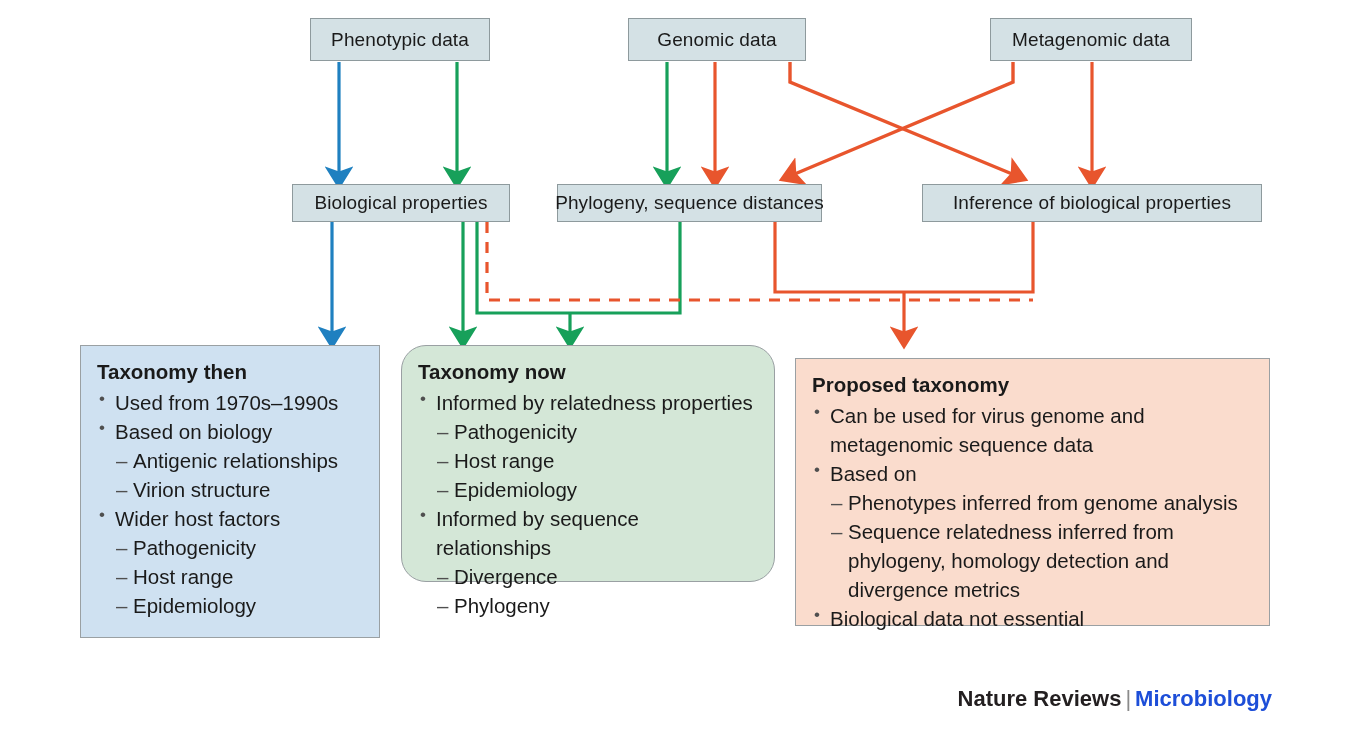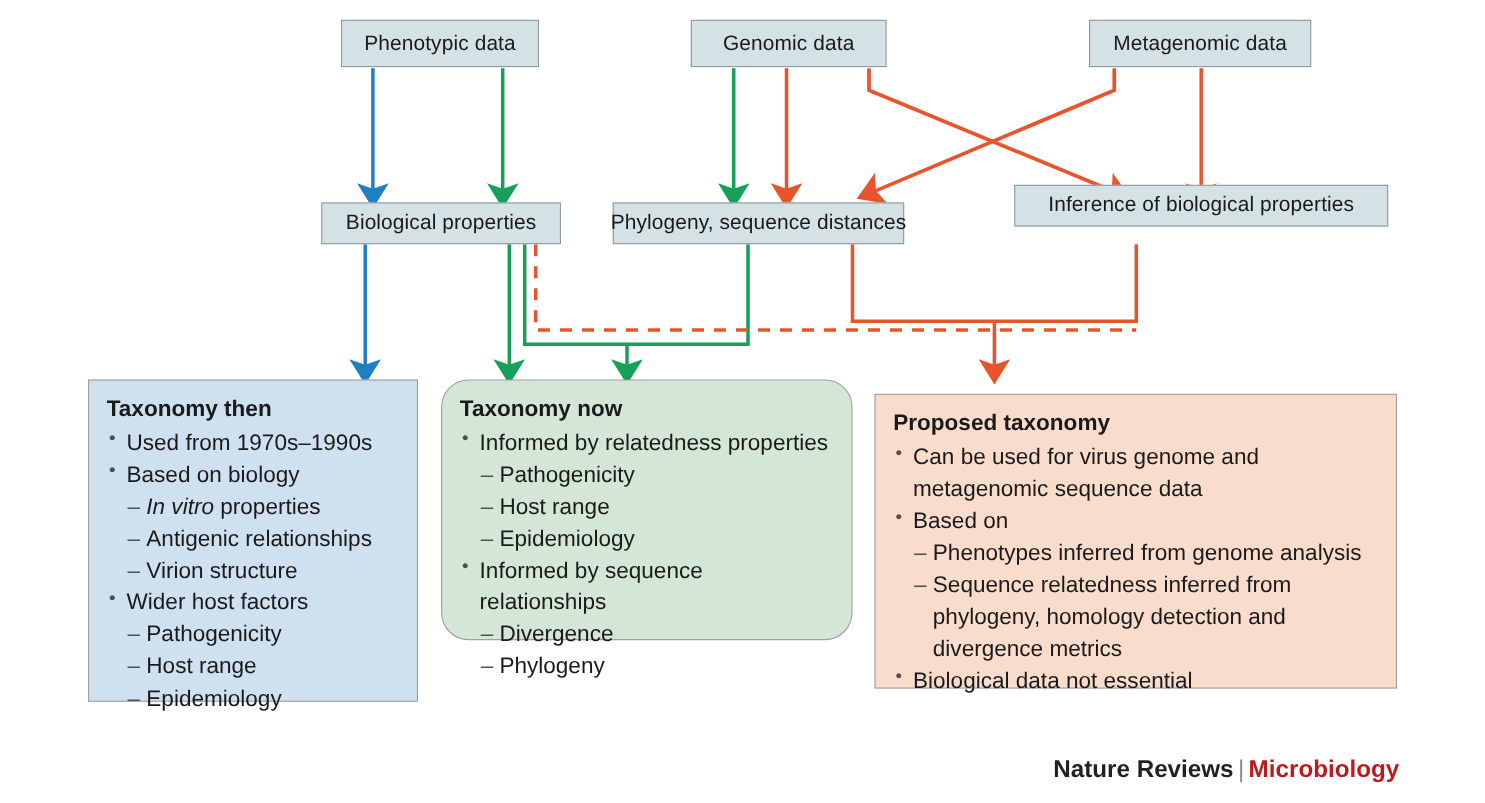--- a/index.html
+++ b/index.html
@@ -99,21 +99,21 @@
   .footer {
     position: absolute;
     right: 78px;
     top: 686px;
     font-size: 22px;
     font-weight: bold;
     white-space: nowrap;
   }
   .footer .nr  { color: #231f20; }
   .footer .bar { color: #8a8a8a; font-weight: normal; padding: 0 4px; }
-  .footer .mb  { color: #b91c1c; }
+  .footer .mb  { color: #1d4ed8; }
 </style>
 </head>
 <body>
 
 <div id="diagram-root">
 
   <svg class="flow" viewBox="0 0 1350 730">
     <defs>
       <marker id="ah-blue" markerWidth="9" markerHeight="9" refX="3.6" refY="4.5" orient="auto" markerUnits="strokeWidth">
         <path d="M0,0 L7.2,4.5 L0,9 L1.6,4.5 Z" fill="#1f80c0"></path>
@@ -162,30 +162,29 @@
   <div class="node" style="left:292px; top:184px; width:218px; height:38px;">
     <span>Biological properties</span>
   </div>
 
   <div class="node" style="left:990px; top:18px; width:202px; height:43px;">
     <span>Metagenomic data</span>
   </div>
   <div class="node" style="left:557px; top:184px; width:265px; height:38px;">
     <span>Phylogeny, sequence distances</span>
   </div>
-  <div class="node" style="left:922px; top:168px; width:340px; height:38px;">
+  <div class="node" style="left:922px; top:184px; width:340px; height:38px;">
     <span>Inference of biological properties</span>
   </div>
 
   <div class="panel blue" style="left:80px; top:345px; width:300px; height:293px;">
     <div class="panel-title">Taxonomy then</div>
     <ul>
       <li class="lvl1">Used from 1970s–1990s</li>
       <li class="lvl1">Based on biology</li>
-      <li class="lvl2"><span class="it">In vitro</span><span> properties</span></li>
       <li class="lvl2">Antigenic relationships</li>
       <li class="lvl2">Virion structure</li>
       <li class="lvl1">Wider host factors</li>
       <li class="lvl2">Pathogenicity</li>
       <li class="lvl2">Host range</li>
       <li class="lvl2">Epidemiology</li>
     </ul>
   </div>
 
   <div class="panel green" style="left:401px; top:345px; width:374px; height:237px;">

